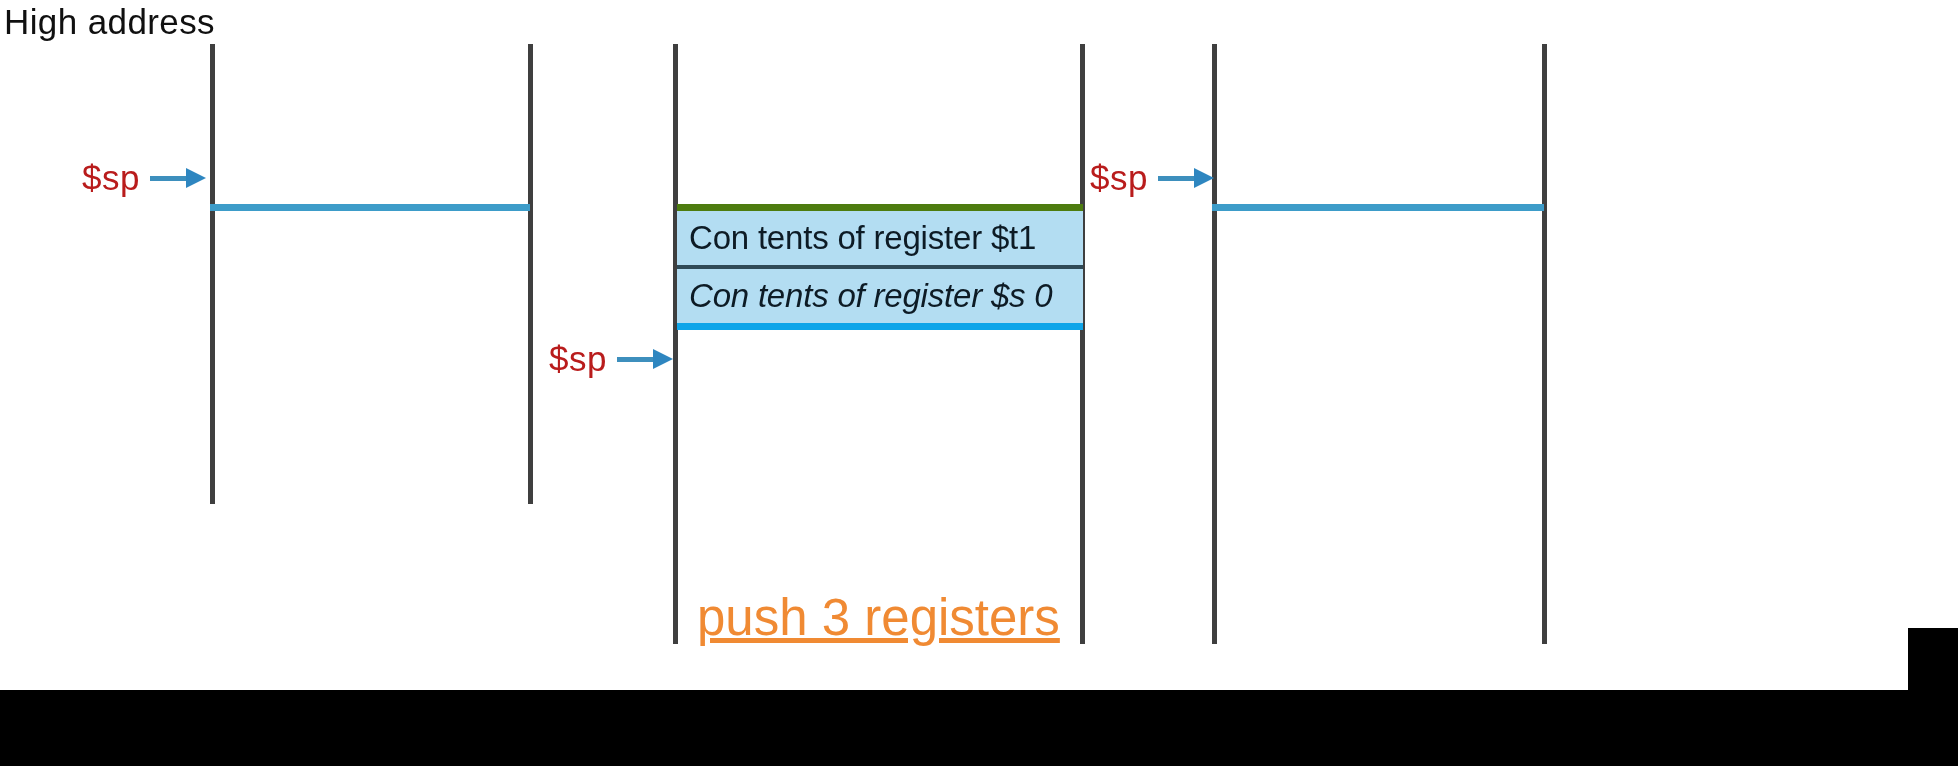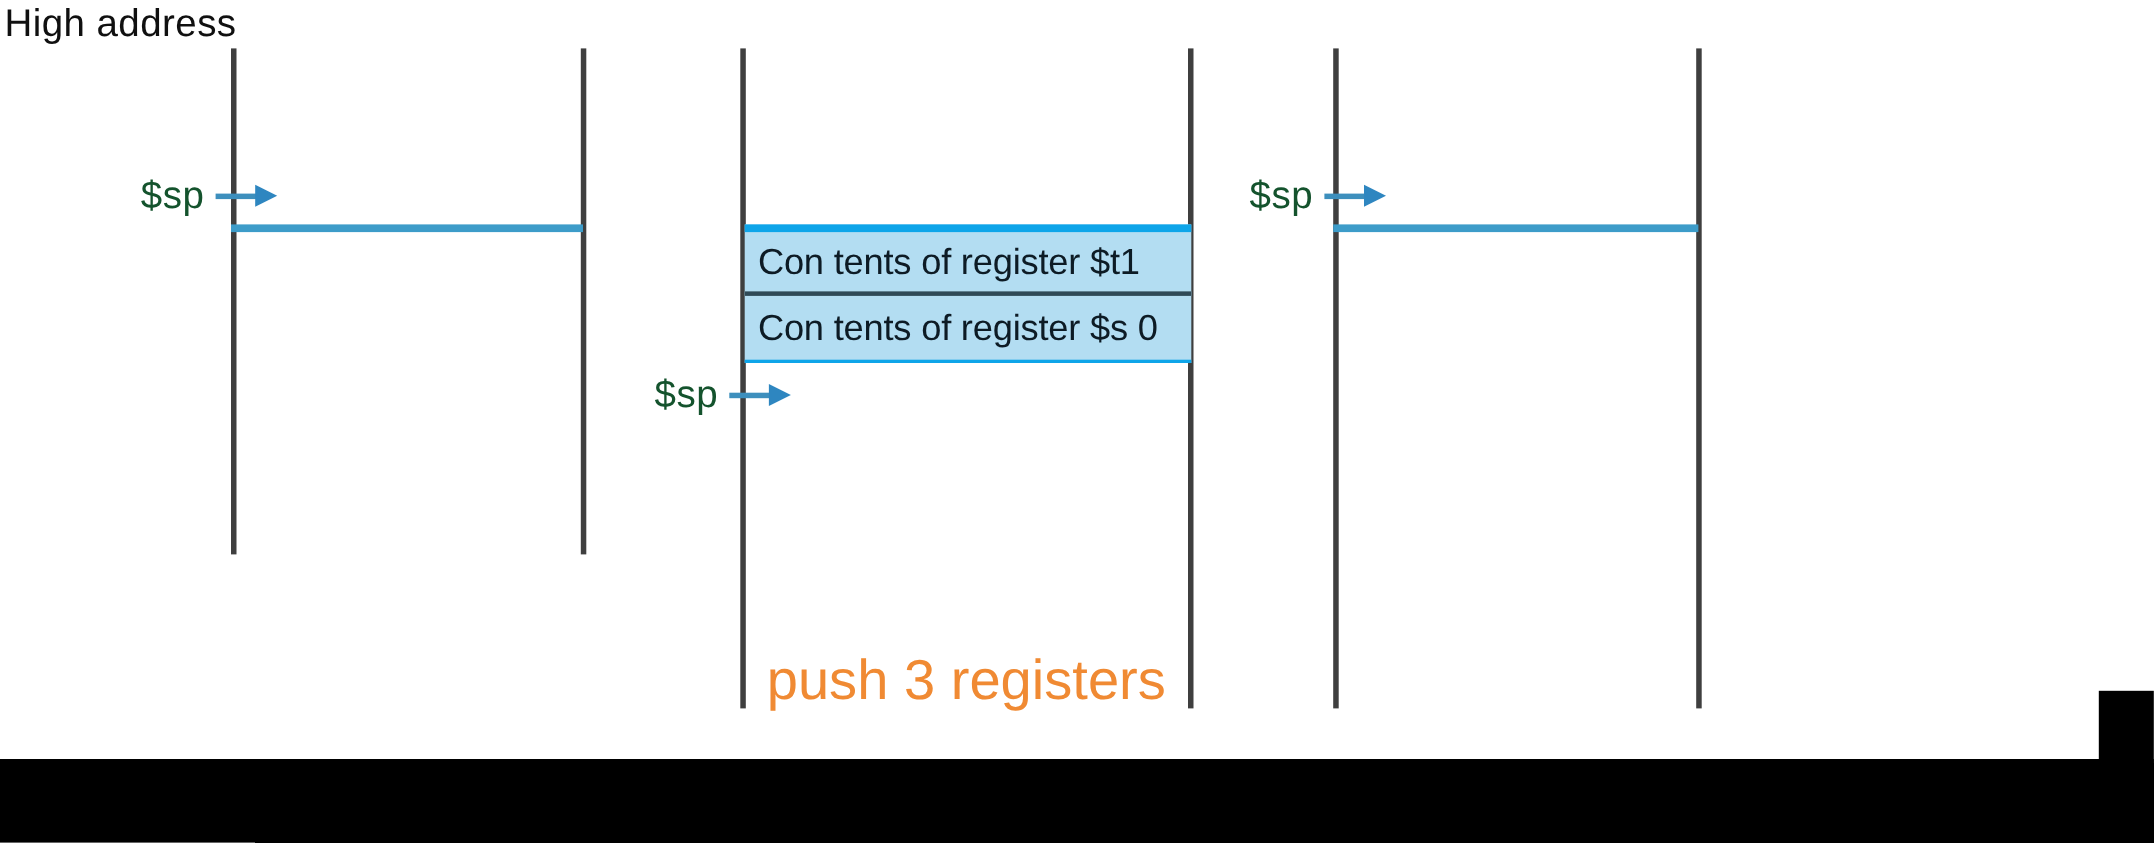--- a/index.html
+++ b/index.html
@@ -20,21 +20,21 @@
   
   .addr-label{
     font-size:35px;letter-spacing:0.4px;color:#101010;
   }
   #high-address{left:4px;top:2px;}
   #low-address{left:4px;top:700px;}
 
   
   .sp-group{position:absolute;display:flex;align-items:center;}
   .sp-text{
-    font-size:35px;color:#14532d;white-space:nowrap;letter-spacing:0.5px;margin-left:46px;
+    font-size:35px;color:#b91c1c;white-space:nowrap;letter-spacing:0.5px;
   }
   .sp-arrow{
     position:relative;width:56px;height:20px;margin-left:10px;
   }
   .sp-arrow .shaft{
     position:absolute;left:0;top:8px;width:40px;height:5px;background:#3d8fbd;
   }
   .sp-arrow .head{
     position:absolute;left:36px;top:0px;width:0;height:0;
     border-top:10px solid transparent;
@@ -48,24 +48,25 @@
     position:relative;box-sizing:border-box;
     width:406px;height:65px;
     background:#b3ddf2;
     border-top:4px solid #2f4a57;
     border-bottom:4px solid #2f4a57;
     display:flex;align-items:center;
     margin-top:-4px;
   }
   .stack-cell:first-child{
     margin-top:0;
-    border-top:7px solid #0ea5e9;
+    border-top:7px solid #4d7c0f;
   }
   .stack-cell:last-child{
-    border-bottom:3px solid #0ea5e9;
+    border-bottom:7px solid #0ea5e9;
+    font-style:italic;
   }
   .stack-cell .cell-text{
     font-size:33px;color:#0d1b25;white-space:nowrap;
     padding-left:12px;letter-spacing:-0.2px;
   }
 
   
   .annot{
     position:absolute;color:#f08a33;font-size:51px;white-space:nowrap;
     letter-spacing:0px;font-weight:400;
@@ -113,21 +114,21 @@
   </div>
 
   <div class="sp-group" style="left:549px;top:339px;">
     <span class="sp-text">$sp</span>
     <span class="sp-arrow">
       <span class="shaft"></span>
         <span class="head"></span>
     </span>
   </div>
 
-  <div class="annot" style="left:697px;top:588px;">push 3 registers</div>
+  <div class="annot" style="left:697px;top:588px;text-decoration:underline;">push 3 registers</div>
 
   <div class="vline" style="left:1212px;top:44px;height:600px;"></div>
   <div class="vline" style="left:1542px;top:44px;height:600px;"></div>
   <div class="blueline" style="left:1212px;top:204px;width:332px;"></div>
 
   <div class="sp-group" style="left:1090px;top:158px;">
     <span class="sp-text">$sp</span>
     <span class="sp-arrow">
       <span class="shaft"></span>
         <span class="head"></span>

